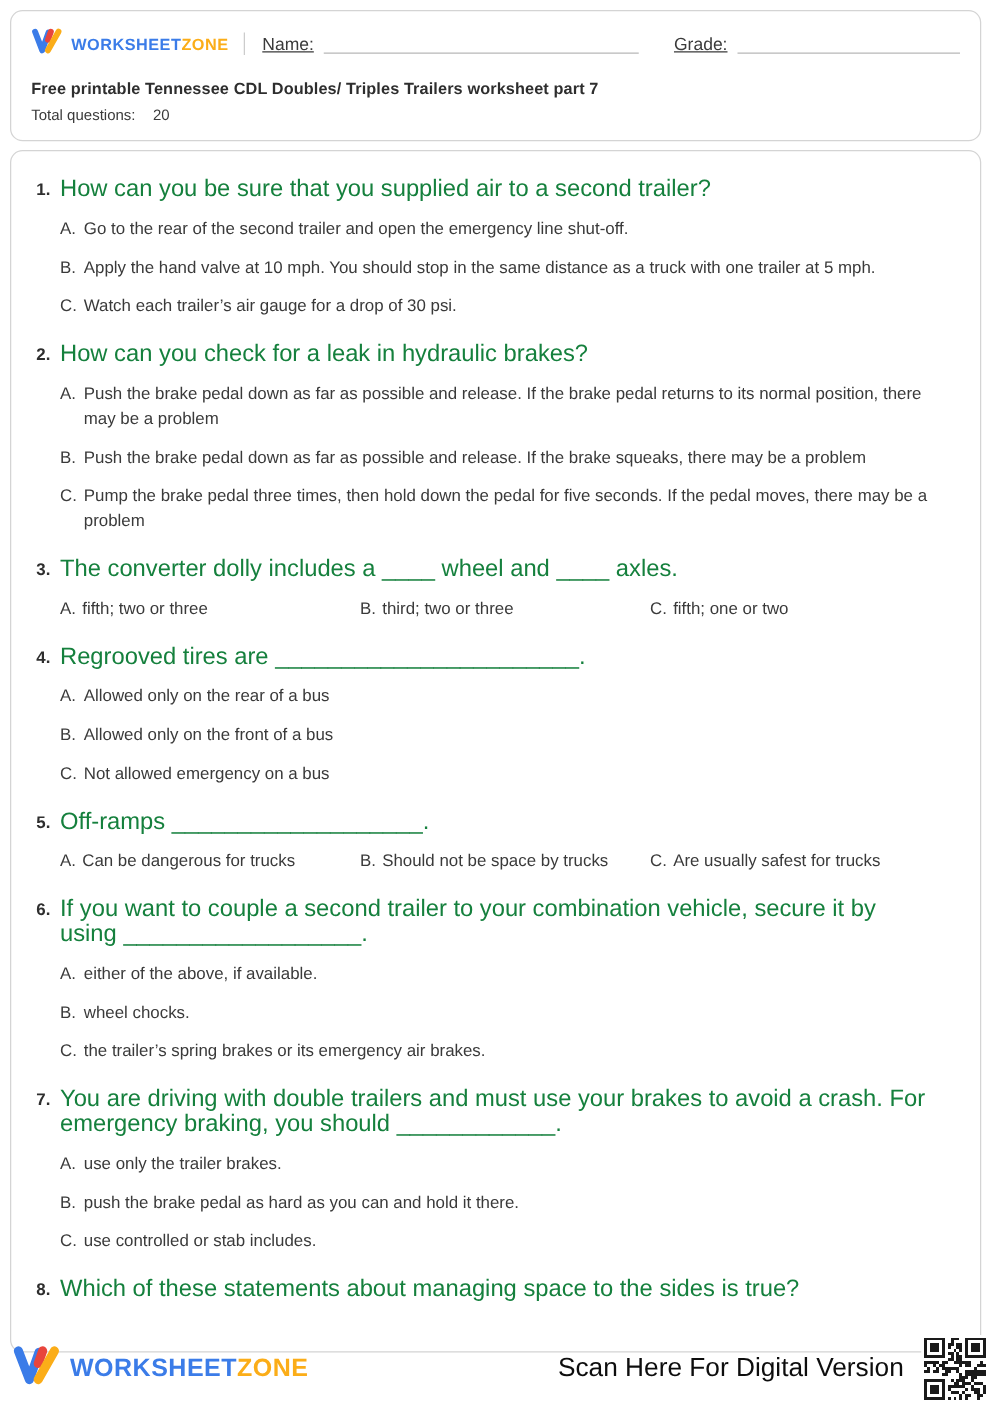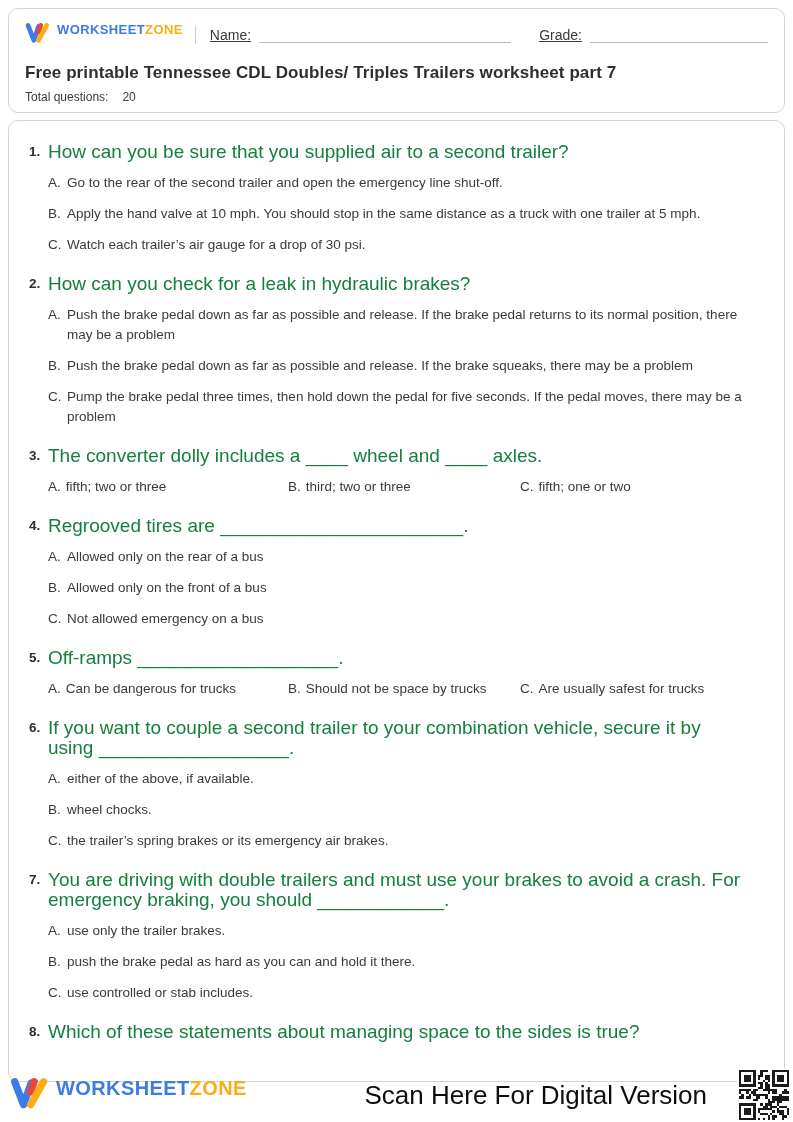--- a/index.html
+++ b/index.html
@@ -11,30 +11,30 @@
   }
 
   
   .header-box {
     position:absolute; left:8px; top:8px; width:777px; height:105px;
     border:1px solid #d4d4d4; border-radius:10px;
     background:#ffffff;
     padding:13px 16px 0 16px;
   }
   .header-row { display:flex; align-items:center; height:26px; }
-  .brand { display:flex; gap:6px; }
+  .brand { display:flex; align-items:center; gap:6px; }
   .brand-text { font-weight:bold; font-size:13px; letter-spacing:.4px; white-space:nowrap; }
   .brand-blue { color:#3b7ce8; }
   .brand-orange { color:#fbad18; }
   .v-divider { width:1px; height:18px; background:#cccccc; margin:0 14px 0 12px; }
   .field-label { font-size:14px; color:#3a3a3a; white-space:nowrap;text-decoration:underline; }
   .write-line { border-bottom:1px solid #b8b8b8; height:16px; }
   .name-line-grow { flex:1; margin:0 28px 0 8px; }
   .grade-line { width:178px; margin-left:8px; }
-  .doc-title { font-size:17px; font-weight:bold; color:#2e2e2e; margin-top:15px; letter-spacing:.1px; }
+  .doc-title { font-size:13px; font-weight:bold; color:#2e2e2e; margin-top:15px; letter-spacing:.1px; }
   .total-row { font-size:12px; color:#3a3a3a; margin-top:7px; display:flex; }
   .total-value { margin-left:14px; }
 
   
   .question-box {
     position:absolute; left:8px; top:120px; width:777px; height:962px;
     border:1px solid #d4d4d4; border-radius:10px;
     background:#ffffff;
     padding:21px 20px 0 20px;
     overflow:hidden;
@@ -55,21 +55,21 @@
   .options-row .opt-letter { flex:0 0 auto; padding-right:5px; }
   .options-row .opt-text { flex:0 0 auto; max-width:none; }
 
   
   .footer {
     position:absolute; left:0; right:0; bottom:0; height:46px;
     display:flex; align-items:center; padding:0 62px 8px 10px;
   }
   .footer .brand-text { font-size:20px; letter-spacing:.4px; }
   .footer-spacer { flex:1; }
-  .scan-text { font-size:26px; color:#0d0d0d; white-space:nowrap; margin-right:24px; }
+  .scan-text { font-size:21px; color:#0d0d0d; white-space:nowrap; margin-right:8px; }
   .qr-wrap {
     position:absolute; right:2px; bottom:0; width:54px; height:54px;
     background:#ffffff; padding:2px;
   }
   .qr-wrap svg { width:100%; height:100%; display:block; }
 </style>
 </head>
 <body>
 
 <div class="header-box">

